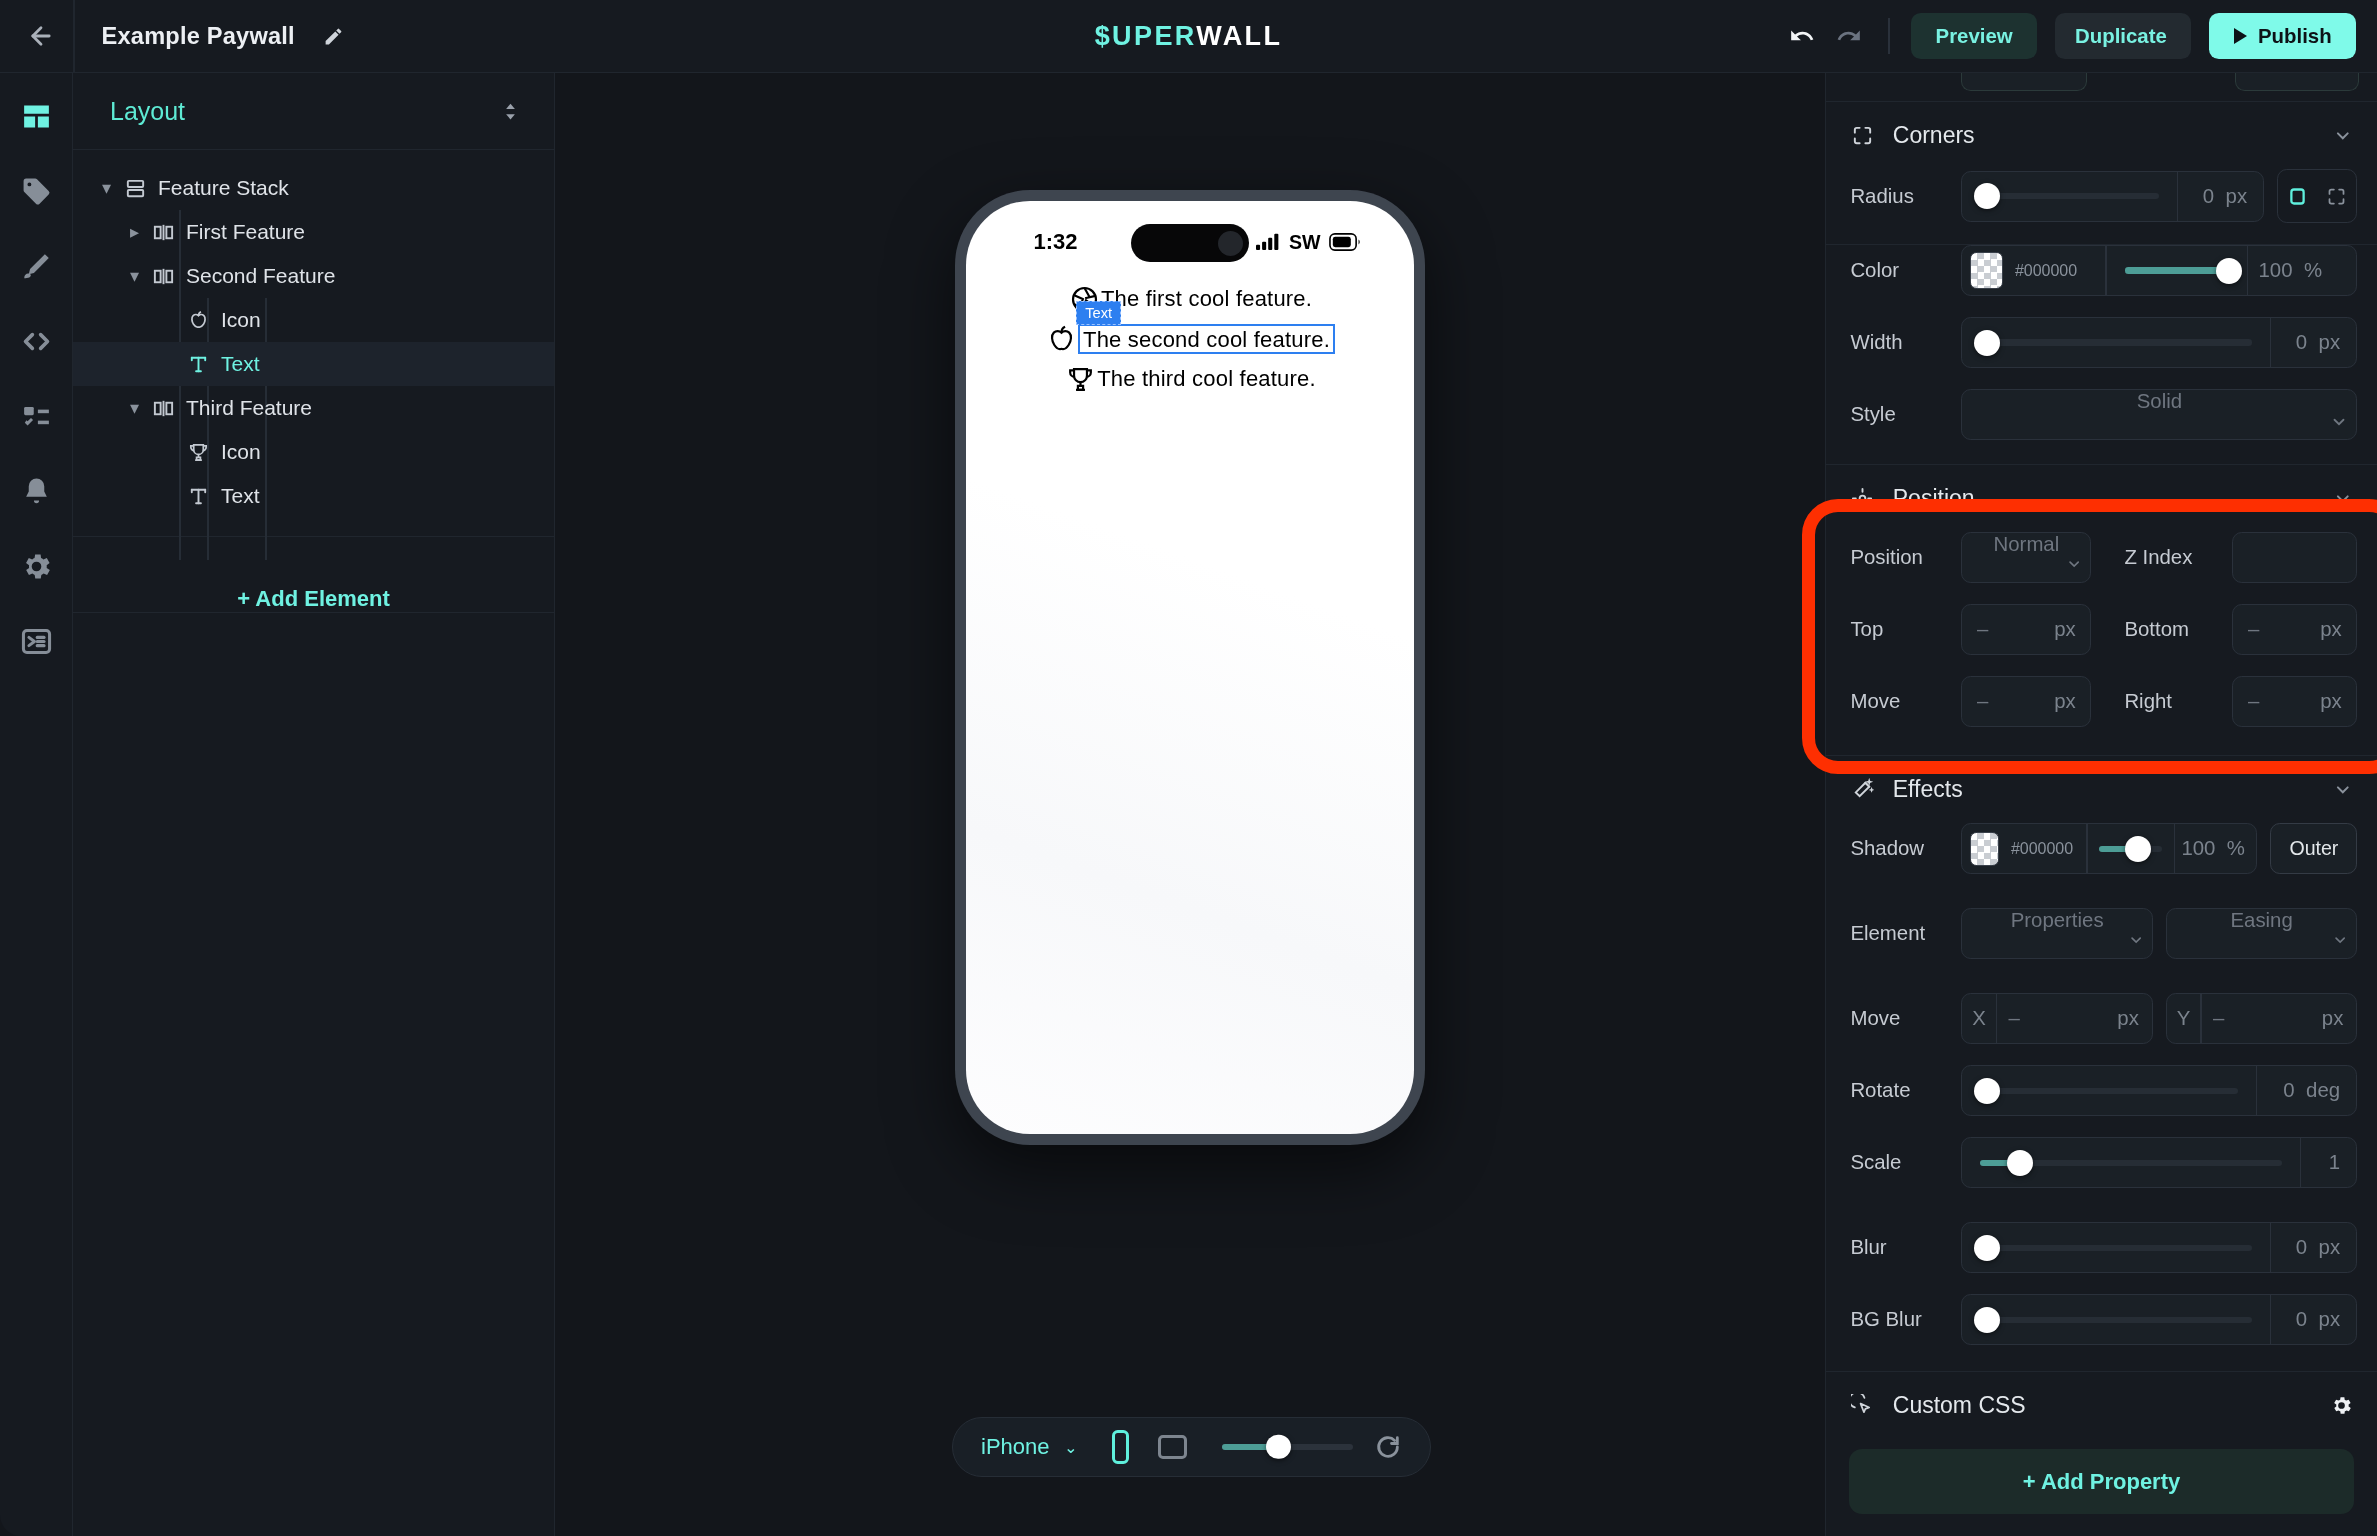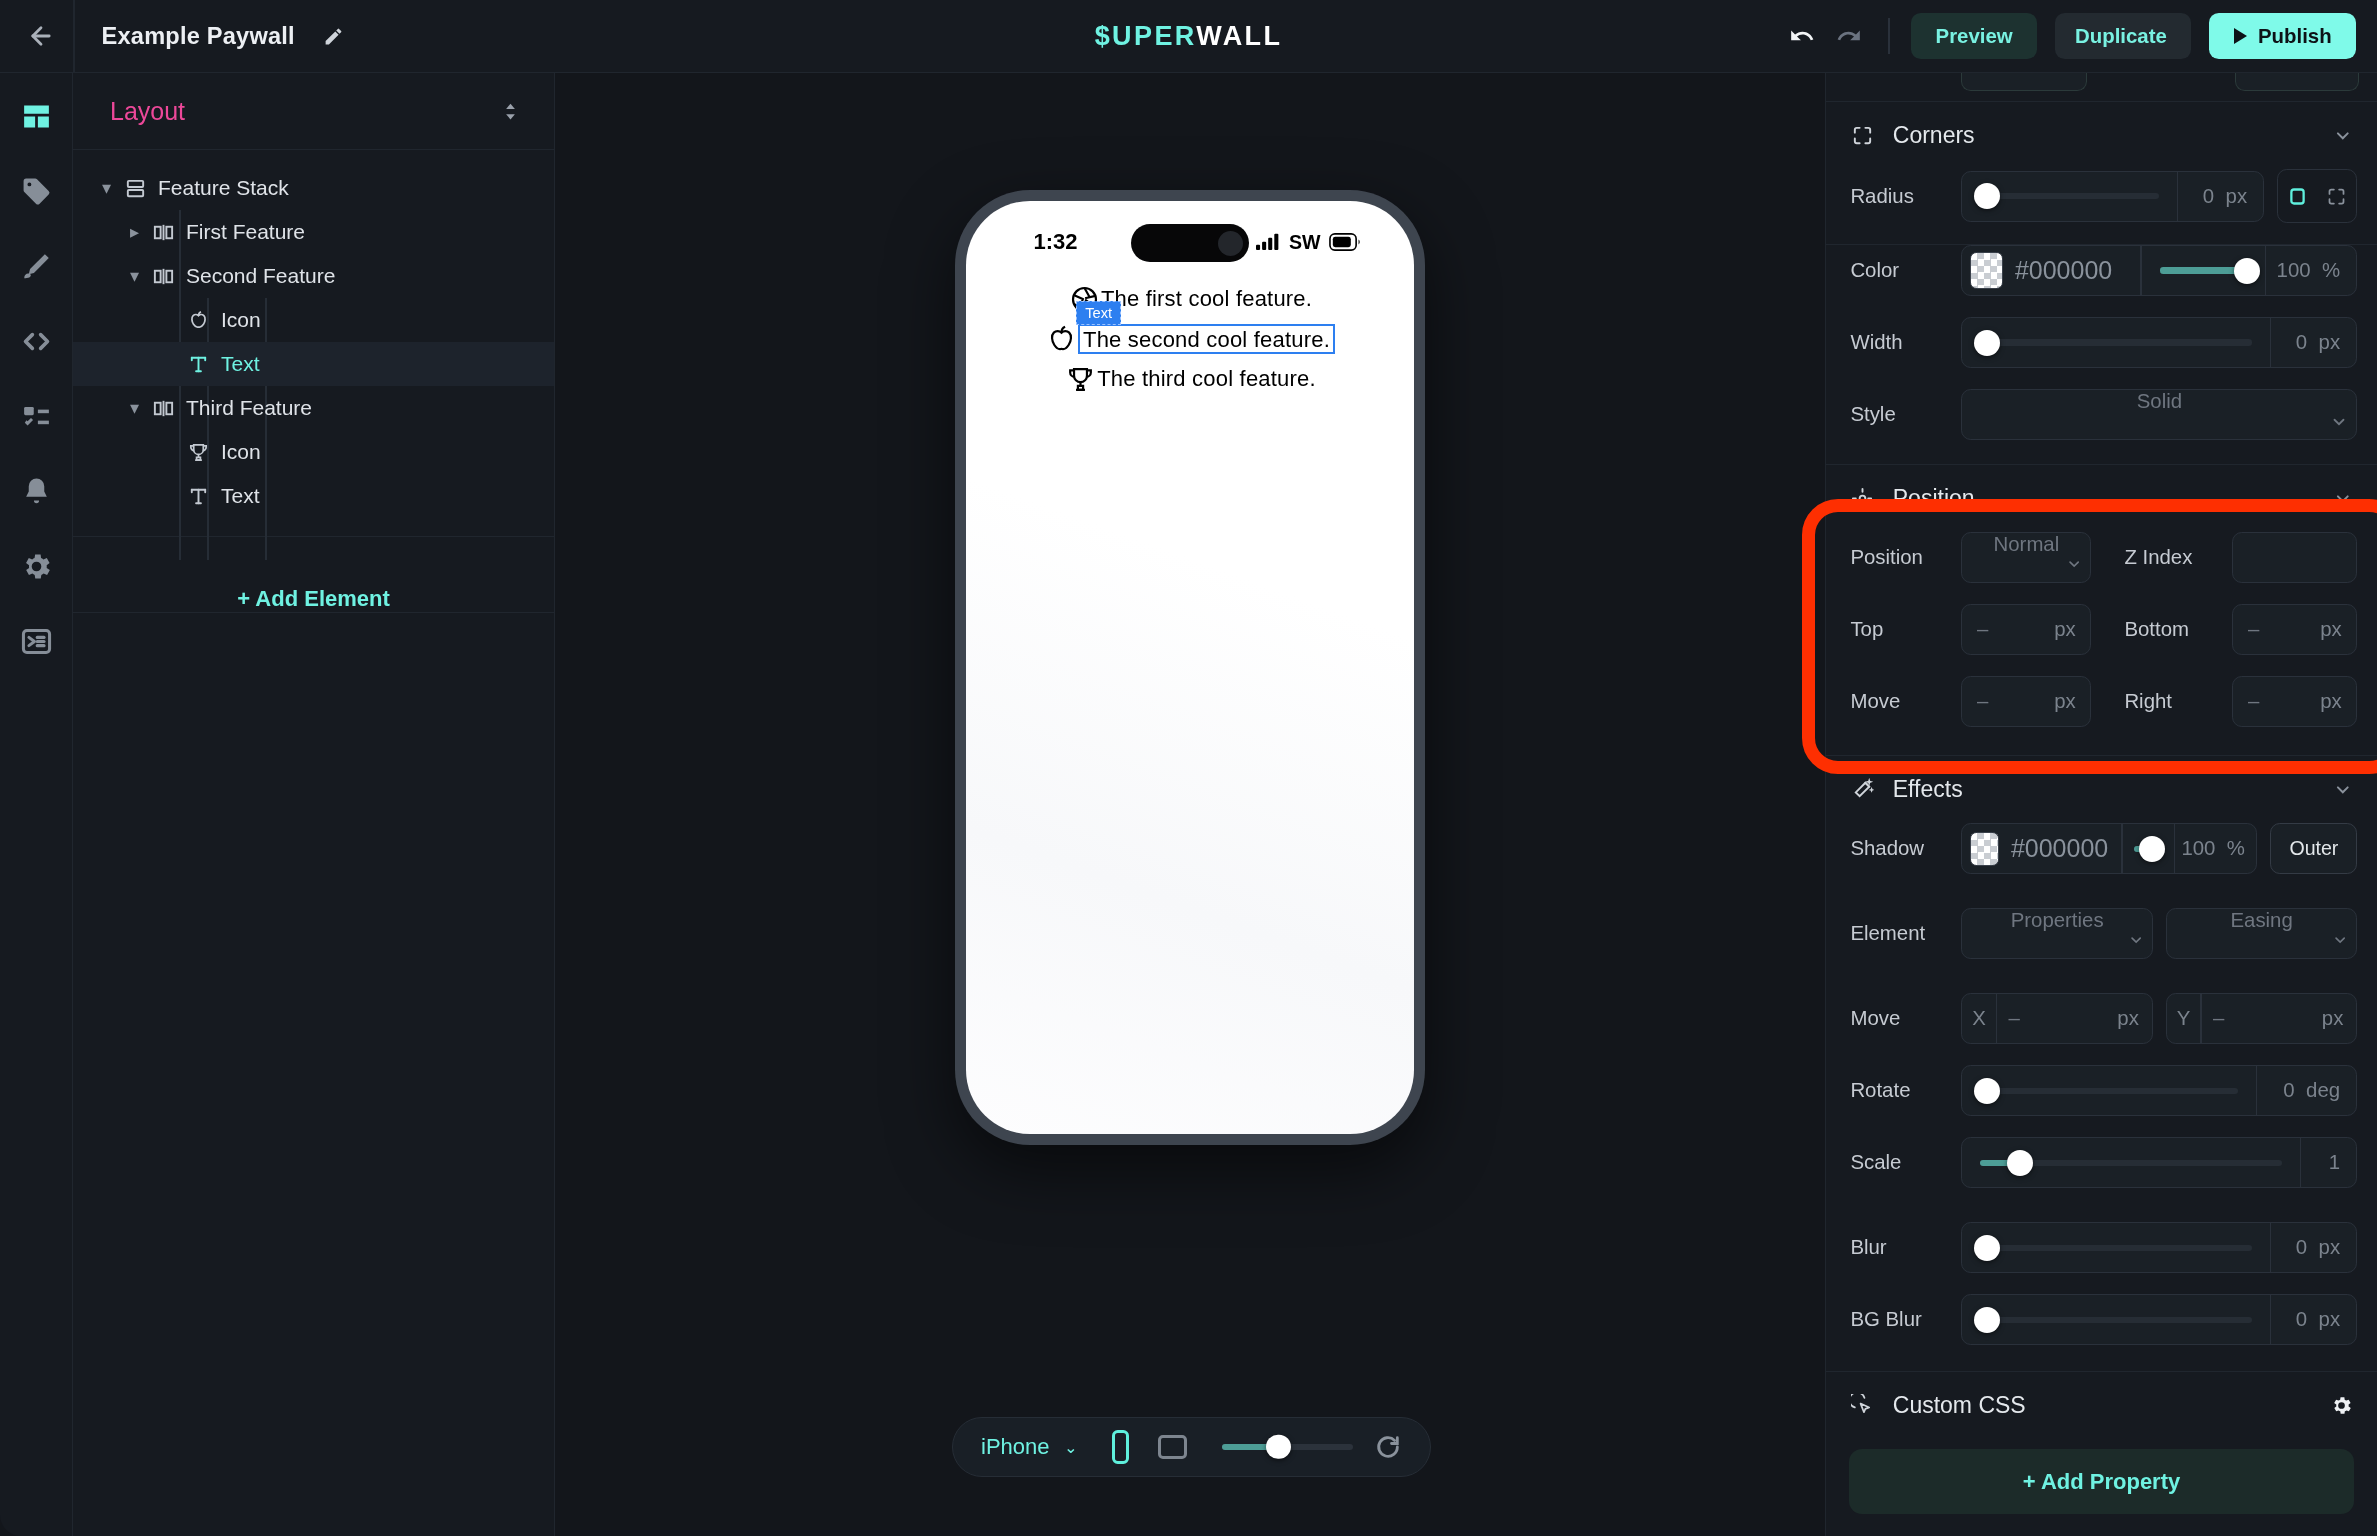--- a/index.html
+++ b/index.html
@@ -26,21 +26,21 @@
   .play-tri { width:0; height:0; border-left:13px solid #0d1217; border-top:8.1px solid transparent; border-bottom:8.1px solid transparent; }
 
   
   .rail { position:absolute; left:0; top:73px; width:73px; height:1463px; background:#161a20; border-right:1.6px solid #20262e; border-bottom-left-radius:21px; display:flex; flex-direction:column; align-items:center; padding-top:26px; gap:41px; z-index:20; }
   .rail-item { width:34px; height:34px; display:flex; align-items:center; justify-content:center; color:#868e98; cursor:pointer; }
   .rail-item.active { color:#6ff2e2; }
 
   
   .layout-panel { position:absolute; left:73px; top:73px; width:482px; height:1463px; background:#161a20; border-right:1.6px solid #20262e; z-index:20; }
   .lp-header { height:77px; display:flex; align-items:center; padding:0 33px 0 37px; border-bottom:1.6px solid #20262e; }
-  .lp-title { font-size:25px; font-weight:500; color:#ec4899; }
+  .lp-title { font-size:25px; font-weight:500; color:#5eead4; }
   .sort-icon { margin-left:auto; color:#9aa1ab; }
   .tree { padding-top:16.3px; position:relative; }
   .tree-row { height:44px; display:flex; align-items:center; font-size:21px; color:#dfe3e8; cursor:pointer; position:relative; }
   .tree-row .caret { width:21px; display:flex; justify-content:center; color:#8a929c; font-size:18px; }
   .tree-row .t-icon { display:flex; align-items:center; justify-content:center; width:28px; color:#c3c9d1; margin:0 8.1px 0 4.9px; }
   .tree-row.sel { background:#1d232c; color:#6ff2e2; }
   .tree-row.sel .t-icon { color:#6ff2e2; }
   .d0 { padding-left:23px; }
   .d1 { padding-left:51px; }
   .d2 { padding-left:107px; }
@@ -87,21 +87,21 @@
   .row { display:flex; align-items:center; padding:0 19.6px 0 24.4px; margin-bottom:21px; }
   .row-label { width:111px; font-size:20.4px; color:#c6cbd2; flex-shrink:0; }
   .row-label2 { width:112px; font-size:20.4px; color:#c6cbd2; flex-shrink:0; padding-left:33px; }
   .pill { display:flex; align-items:center; background:#1a2026; border:1.6px solid #2a313b; border-radius:9.8px; height:51px; }
   .pill-div { width:1.6px; height:100%; background:#2a313b; }
   .slider { position:relative; flex:1; height:6.5px; margin:0 18px; background:#262d35; border-radius:3.3px; }
   .slider .fill { position:absolute; left:0; top:0; height:6.5px; background:#4d9d96; border-radius:3.3px; }
   .slider .thumb { position:absolute; top:50%; transform:translate(-50%,-50%); width:26px; height:26px; background:#fff; border-radius:50%; box-shadow:0 1.6px 4.9px rgba(0,0,0,.5); }
   .val-box { display:flex; align-items:center; justify-content:flex-end; gap:11.4px; padding:0 16.3px; font-size:20.4px; color:#7b838d; }
   .swatch { width:33px; height:37px; border-radius:6.5px; margin:0 11.4px 0 8.1px; background:repeating-conic-gradient(#c9cdd2 0 25%, #ffffff 0 50%); background-size:13px 13px; border:0.8px solid #3a414b; }
-  .hex { font-size:25px; color:#8a929c; }
+  .hex { font-size:16px; color:#8a929c; }
   .select { display:flex; align-items:center; background:#1a2026; border:1.6px solid #2a313b; border-radius:9.8px; height:51px; padding:0 8px; font-size:20.4px; color:#6f7680;flex-direction:column; }
   .select .schev { margin-left:auto; color:#6f7680; padding-left:13px; }
   .input { display:flex; align-items:center; background:#1a2026; border:1.6px solid #2a313b; border-radius:9.8px; height:51px; padding:0 14.7px; font-size:20.4px; color:#6f7680; }
   .input .unit { margin-left:auto; color:#7b838d; }
   .toggle-group { display:flex; border:1.6px solid #2a313b; border-radius:9.8px; height:54px; margin-left:13px; }
   .tg-btn { width:39px; display:flex; align-items:center; justify-content:center; color:#8a929c; cursor:pointer; }
   .outer-btn { height:51px; border:1.6px solid #343b45; border-radius:9.8px; background:#1a2026; color:#e3e7ea; font-size:19.6px; display:flex; align-items:center; padding:0 18px; margin-left:13px; cursor:pointer; }
   .addprop-btn { margin:9.8px 23px 0; height:65px; border-radius:13px; background:#1c2b29; color:#6ff2e2; font-size:22px; font-weight:700; display:flex; align-items:center; justify-content:center; cursor:pointer; }
   .highlight-red { position:absolute; left:1802px; top:499px; width:603px; height:275px; border:13px solid #fe2f01; border-radius:36px; z-index:40; pointer-events:none; }
   svg { display:block; }

